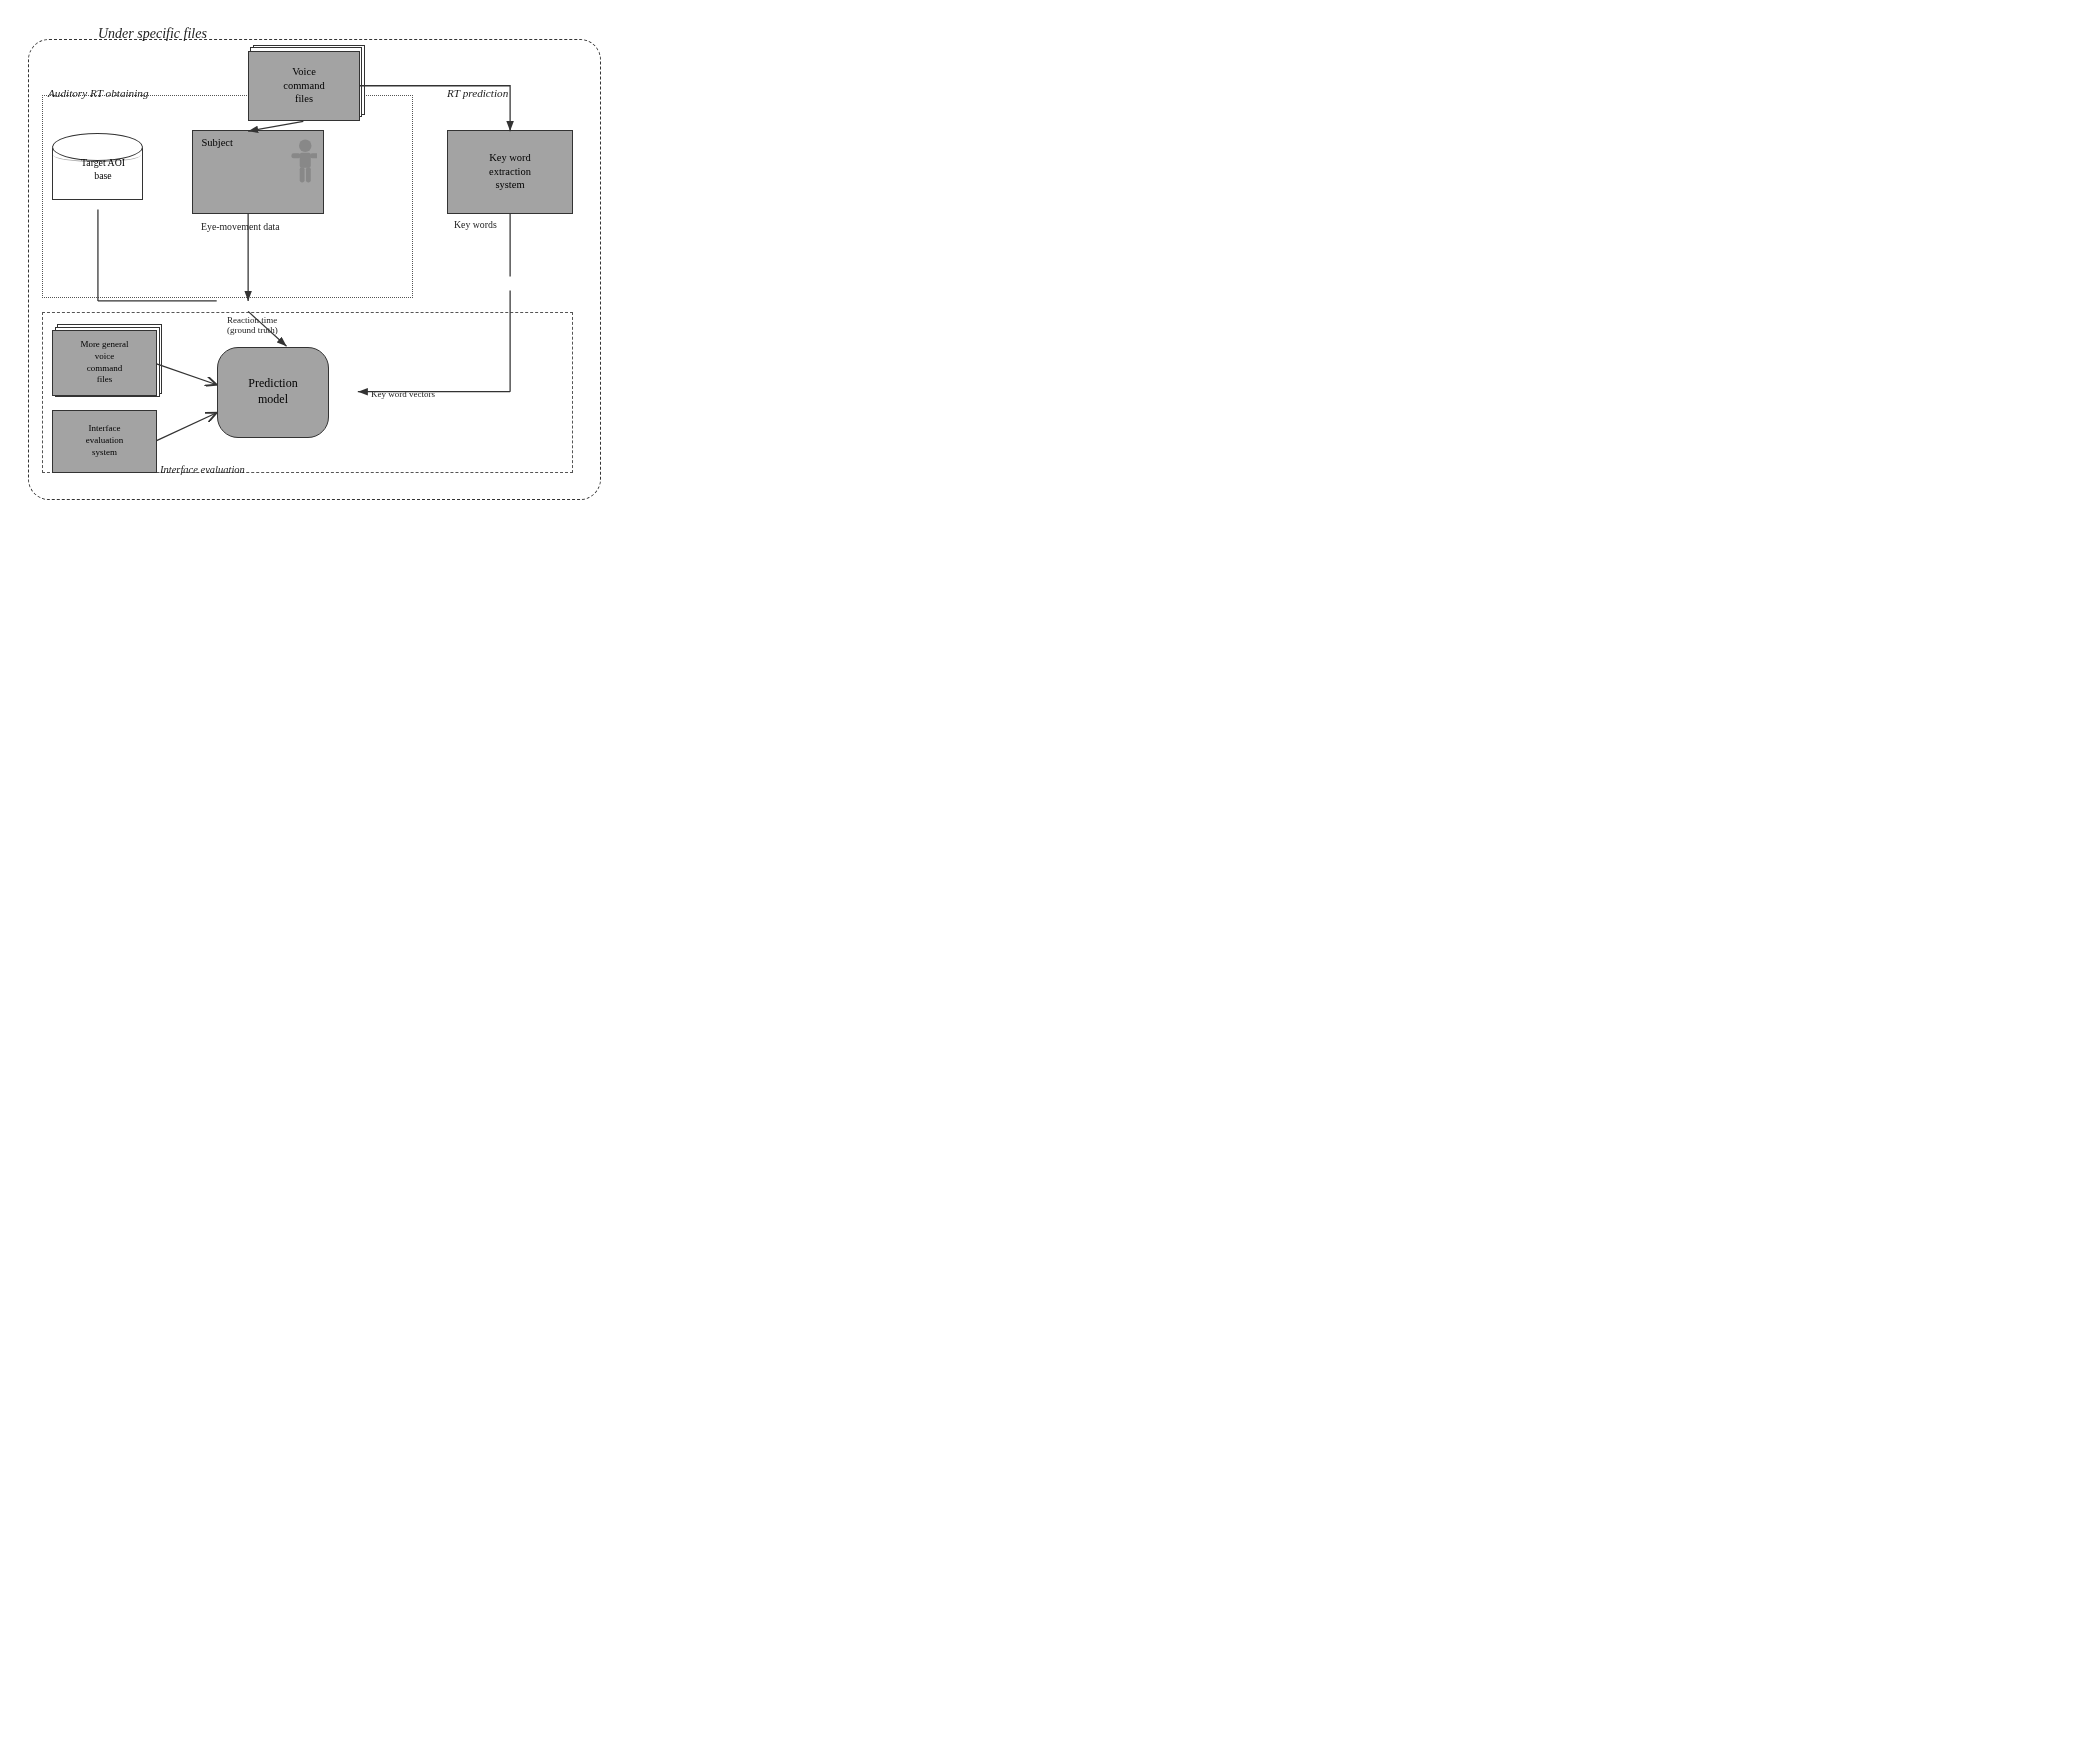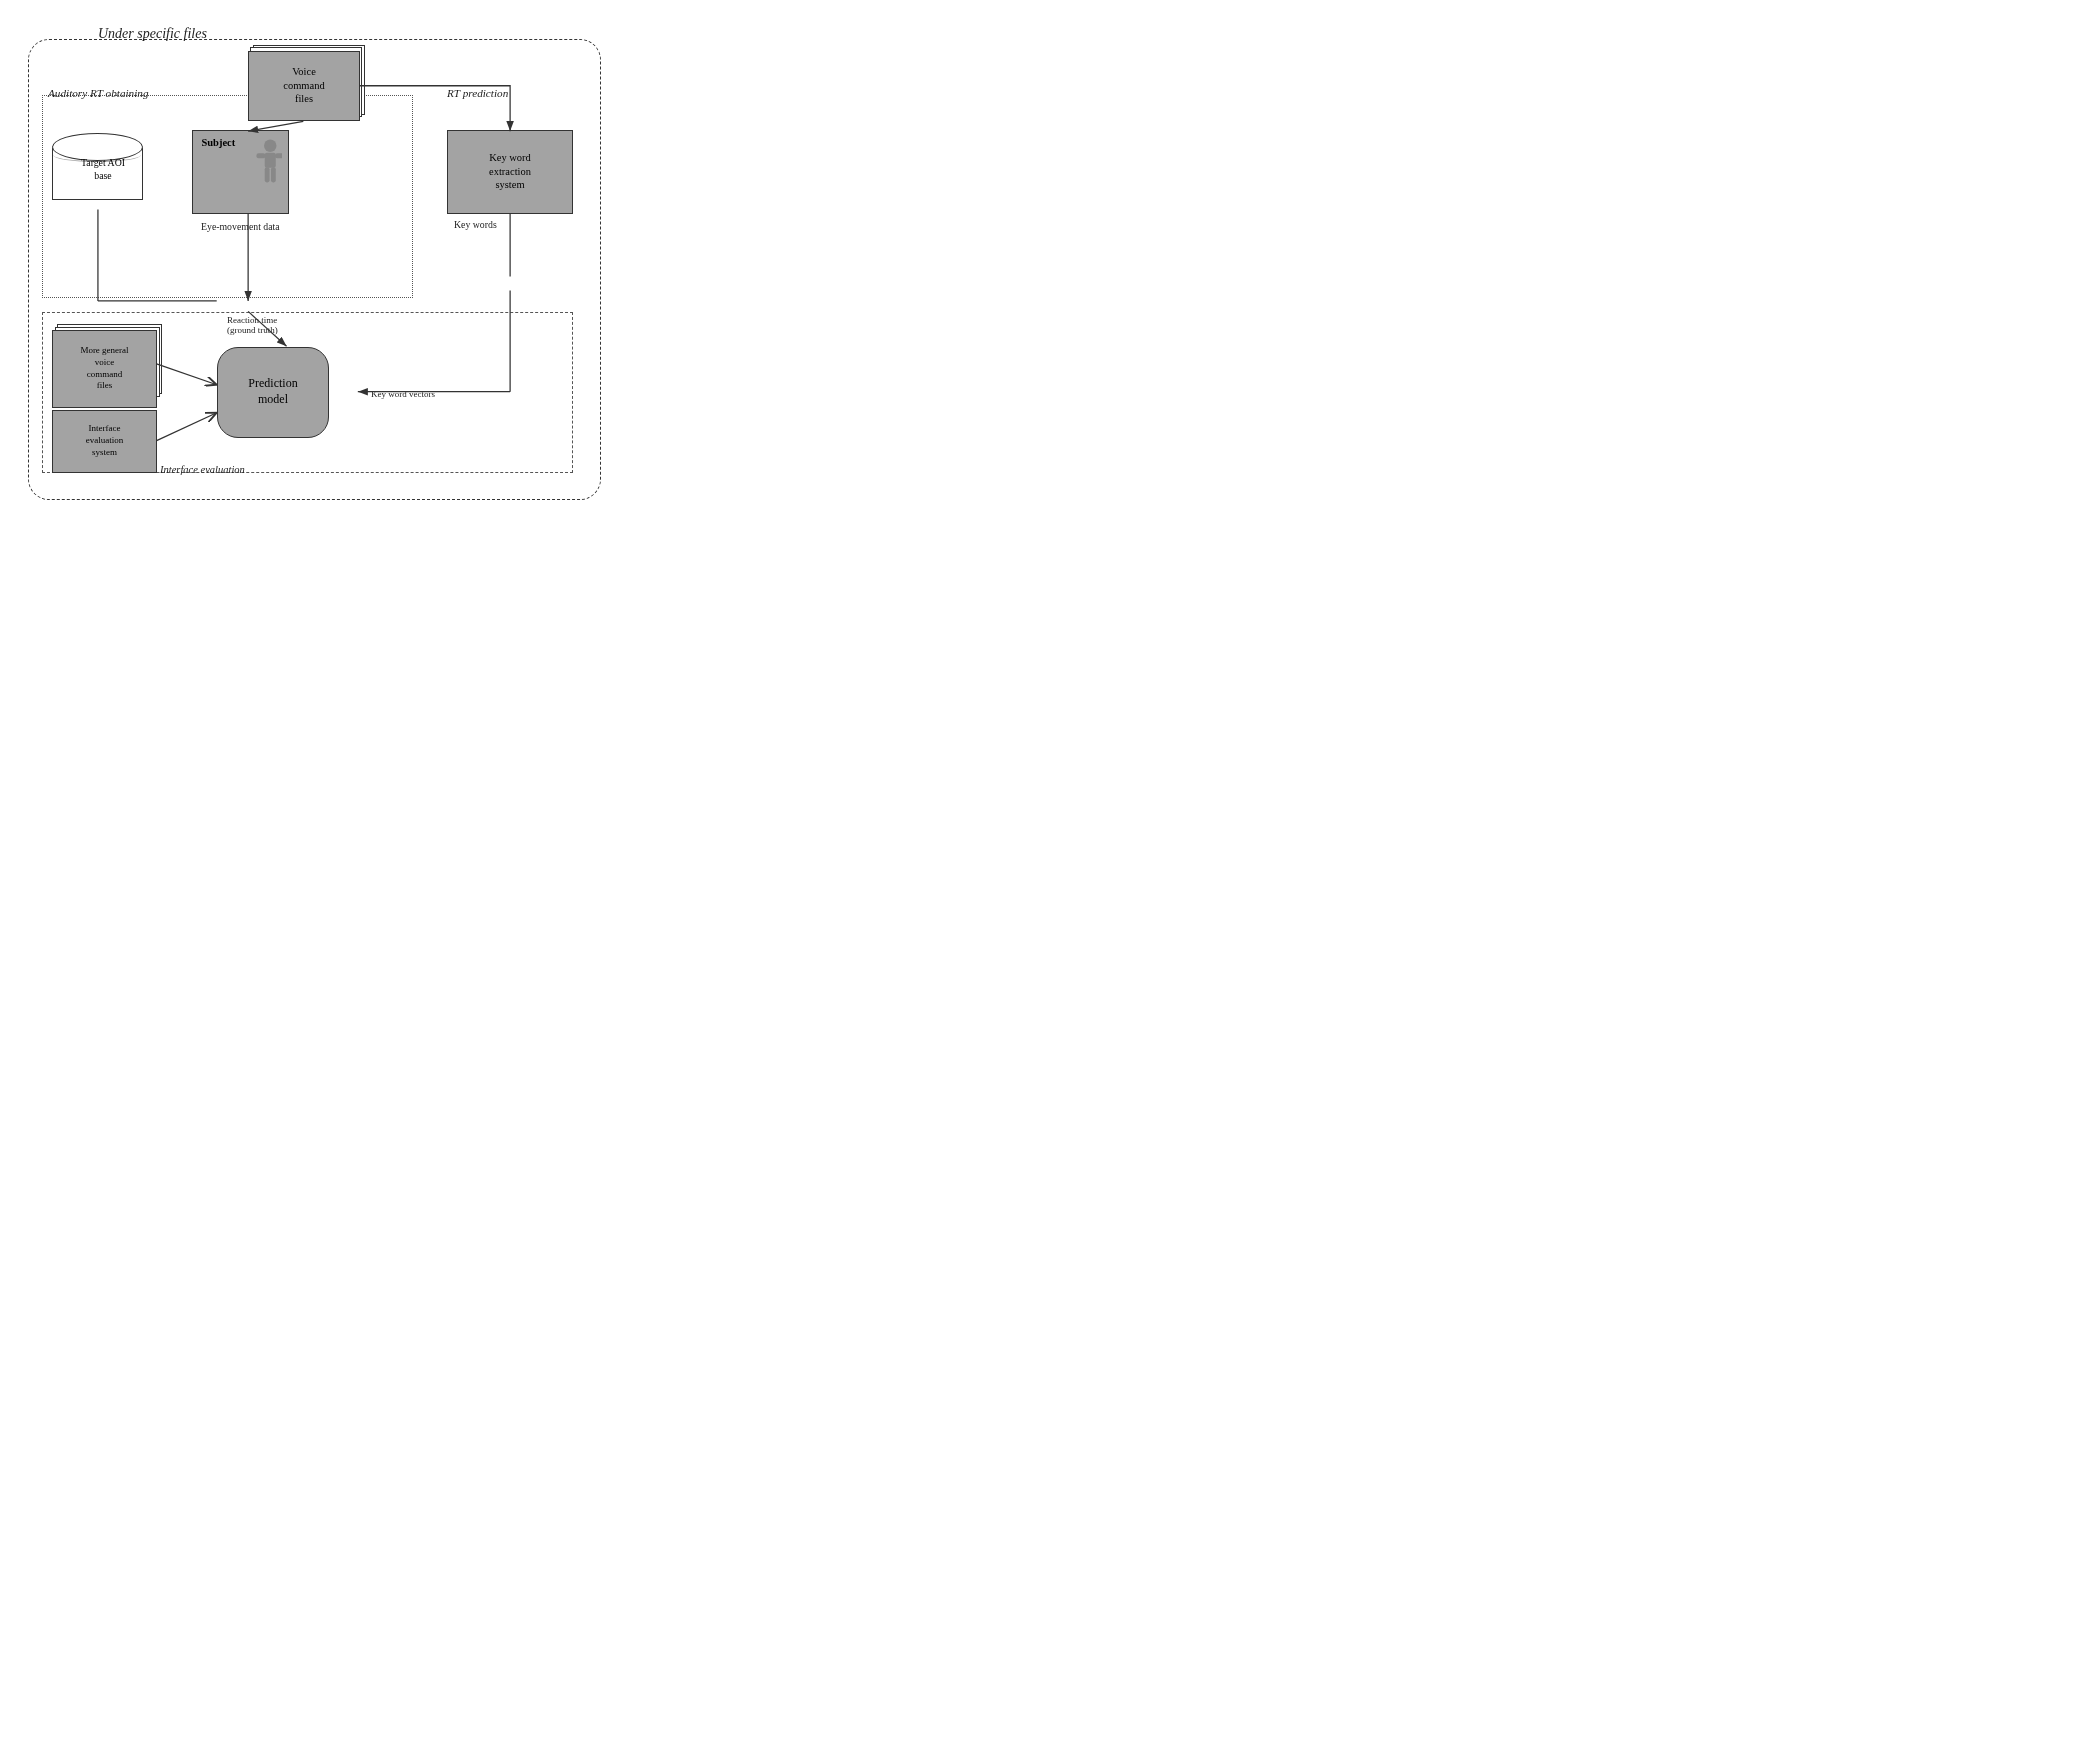--- a/index.html
+++ b/index.html
@@ -169,23 +169,22 @@
       text-align: center;
       font-size: 9.8px;
       line-height: 1.3;
       z-index: 5;
     }
 
     
     .subject-box {
       top: 119px;
       left: 178px;
-      width: 97px;
+      width: 132px;
       height: 84px;
-      font-weight: bold;
     }
 
     
     .keyword-box {
       top: 119px;
       left: 433px;
       width: 126px;
       height: 84px;
     }
 
@@ -207,21 +206,21 @@
       height: 70px;
       border: 1.4px solid #333;
       background: #fff;
       position: absolute;
       z-index: 2;
     }
     .general-voice-main {
       top: 319px;
       left: 38px;
       width: 105px;
-      height: 78px;
+      height: 66px;
       z-index: 3;
       font-size: 9px;
     }
 
     
     .interface-eval-box {
       top: 399px;
       left: 38px;
       width: 105px;
       height: 63px;

